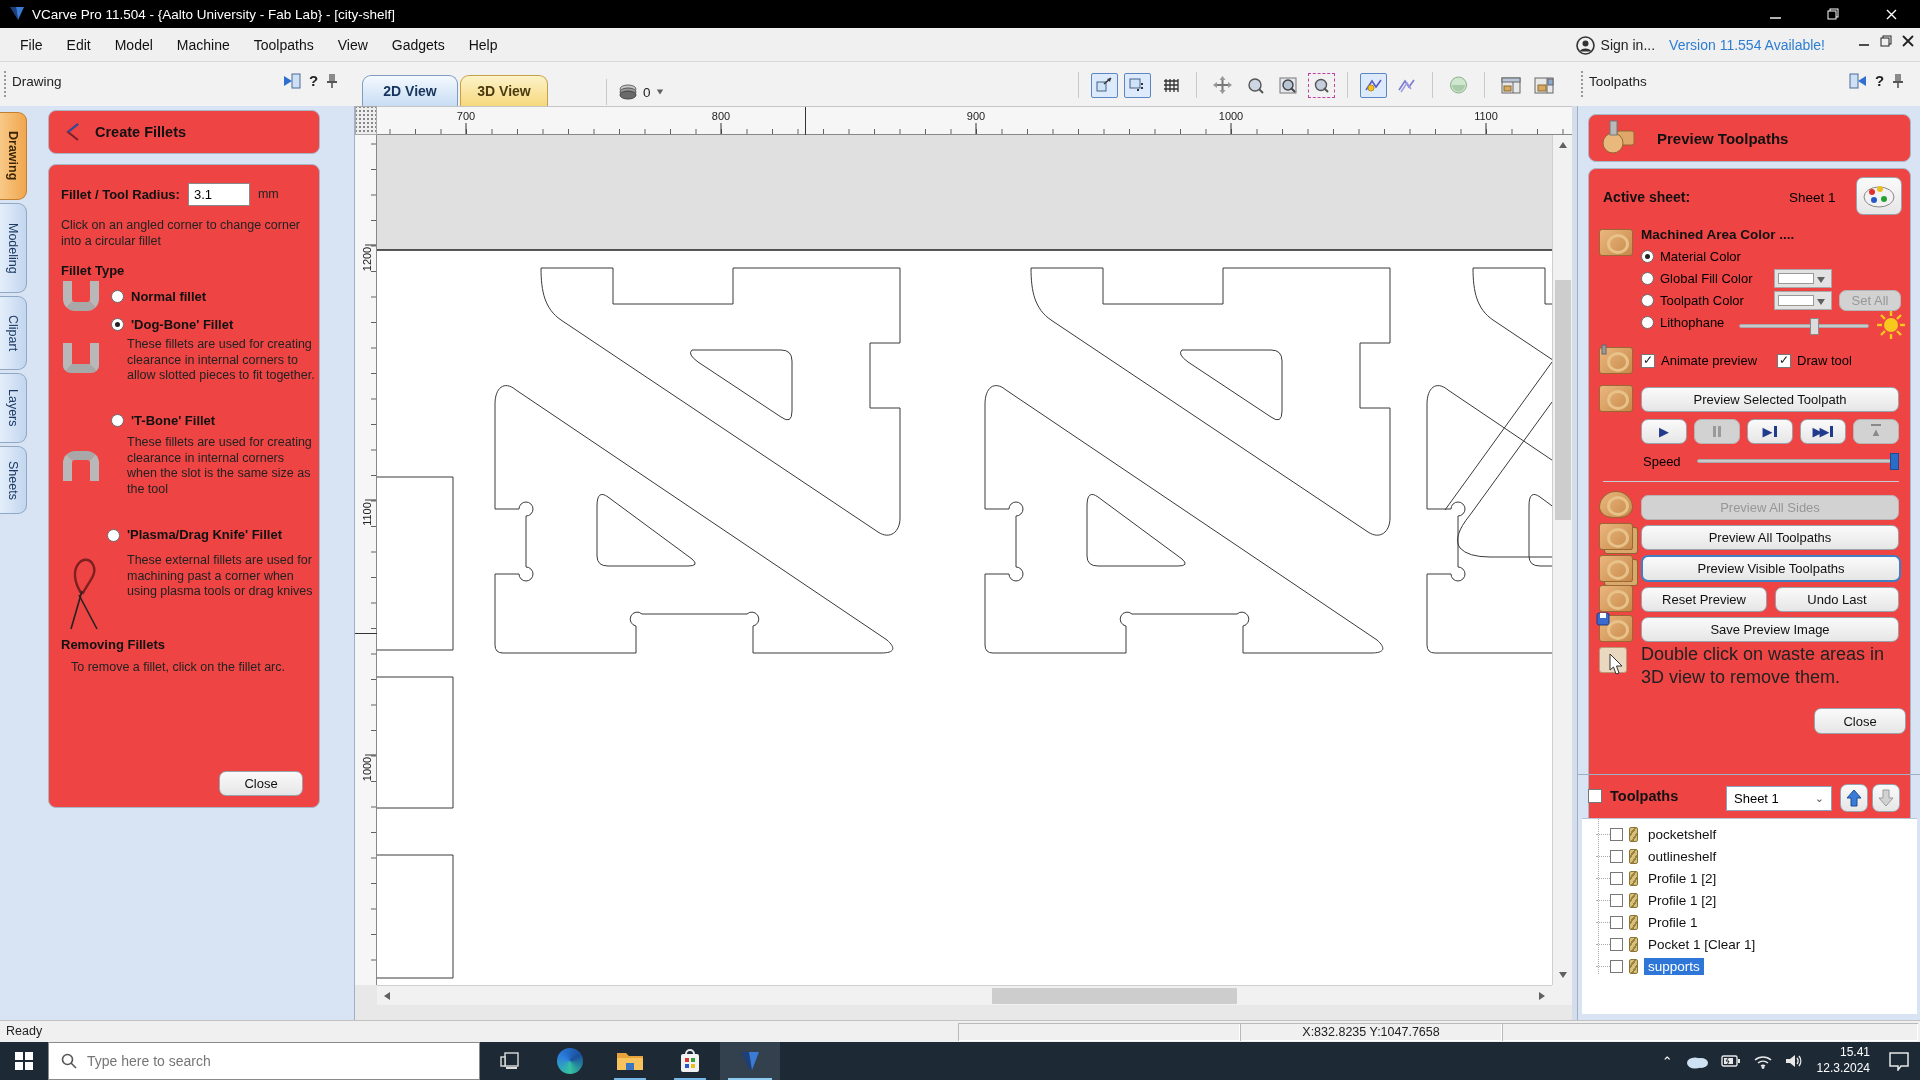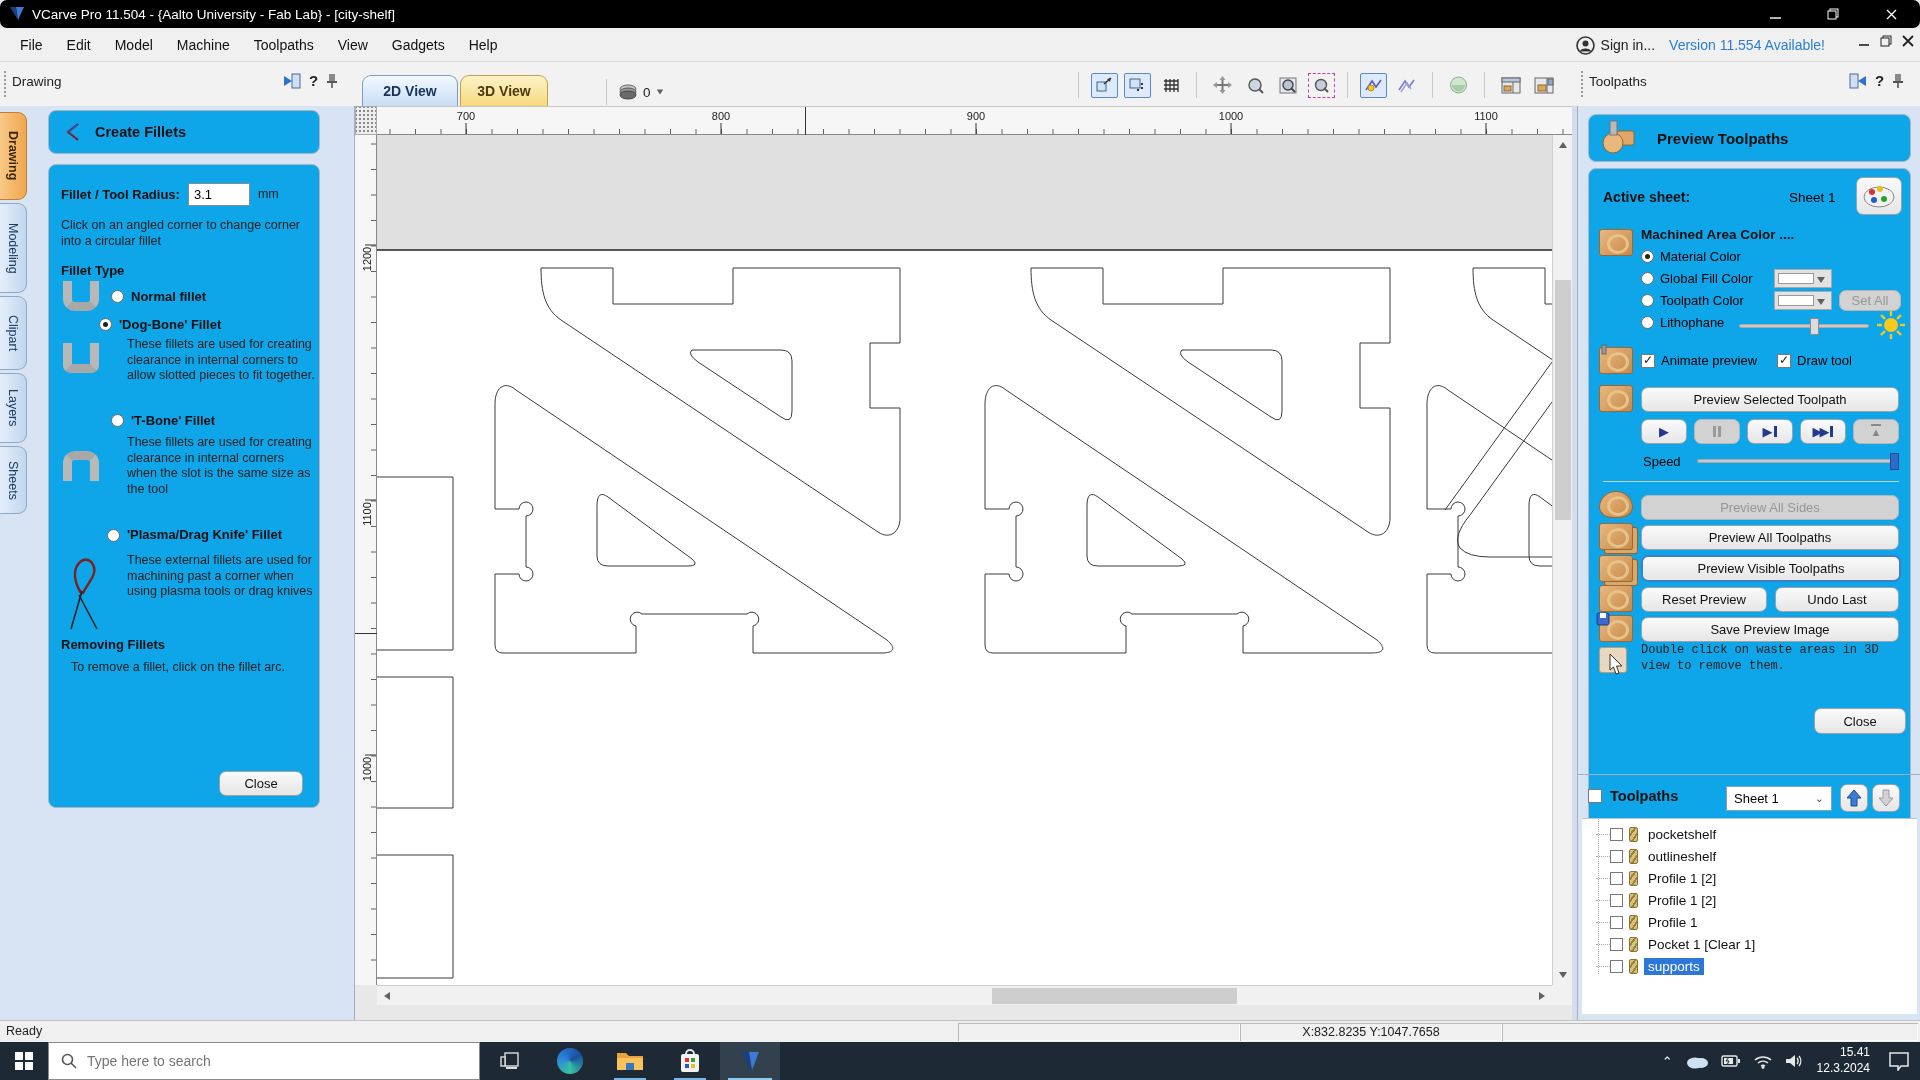--- a/index.html
+++ b/index.html
@@ -1,20 +1,20 @@
 <!DOCTYPE html>
 <html><head>
 <meta charset="utf-8">
 <style>
   * { margin:0; padding:0; box-sizing:border-box; }
   html,body { width:1920px; height:1080px; overflow:hidden; font-family:"Liberation Sans", sans-serif; }
   #app { position:relative; width:1920px; height:1080px; background:#e8e8e8; }
 
   
-  #titlebar { position:absolute; left:0; top:0; width:1920px; height:28px; background:#000; color:#fff; display:flex; align-items:center;border-radius:7px; }
+  #titlebar { position:absolute; left:0; top:0; width:1920px; height:28px; background:#000; color:#fff; display:flex; align-items:center; }
   #titlebar .ttl { font-size:13.5px; margin-left:6px; }
   .winbtns { position:absolute; right:0; top:0; height:28px; display:flex; }
   .winbtn { width:58px; height:28px; display:flex; align-items:center; justify-content:center; }
   
   #menubar { position:absolute; left:0; top:28px; width:1920px; height:34px; background:#f0f0f0; border-bottom:1px solid #d8d8d8; display:flex; align-items:center; }
   .menu-item { font-size:14px; color:#111; padding:7px 12px; }
   #menu-right { position:absolute; right:95px; top:0; height:34px; display:flex; align-items:center; gap:14px; }
   #signin { display:flex; align-items:center; gap:6px; font-size:14px; color:#222; }
   #version-link { font-size:14px; color:#2d7dd2; }
   #mdi-btns { position:absolute; right:6px; top:5px; display:flex; gap:10px; }
@@ -33,21 +33,21 @@
   #layer-widget { position:absolute; left:600px; top:17px; display:flex; align-items:center; gap:5px; }
   #layer-widget .lw-num { font-size:13.5px; color:#222; }
   #tb-icons { position:absolute; left:1072px; top:10px; display:flex; align-items:center; gap:6px; }
   .tbi { width:27px; height:25px; display:flex; align-items:center; justify-content:center; }
   .tbi.boxed { border:1px solid #5b87c5; background:#dceafb; border-radius:2px; }
   .tbi.dashedbox { border:1px dashed #c23fa5; }
   
   .sidepanel { position:absolute; top:106px; height:914px; background:#d8e3f3; }
   #leftpanel { left:0; width:355px; border-right:1px solid #9fb0c4; }
   #rightpanel { left:1577px; width:343px; border-left:1px solid #9fb0c4; }
-  .wbox { position:absolute; background:#0ea5e9; border:1px solid #a9b6c6; border-radius:8px; }
+  .wbox { position:absolute; background:#ef4444; border:1px solid #a9b6c6; border-radius:8px; }
   .bold { font-weight:bold; color:#111; }
   .btn { background:linear-gradient(#fafafa,#e6e6e6); border:1px solid #9aa2ac; border-radius:7px; font-size:13px; color:#111; display:flex; align-items:center; justify-content:center; }
   .btn.disabled { background:#d2d2d2; color:#979797; border-color:#b5b5b5; }
   .btn.focusblue { border:2px solid #3f7fc4; }
   .radio { width:13px; height:13px; border:1px solid #6a6a6a; border-radius:50%; background:#fff; display:inline-block; position:relative; flex:none; }
   .radio.sel::after { content:""; position:absolute; left:3px; top:3px; width:5px; height:5px; border-radius:50%; background:#222; }
   .cb { width:14px; height:14px; border:1px solid #777; background:#fff; display:inline-flex; align-items:center; justify-content:center; font-size:12px; color:#222; flex:none; }
   .cb.checked::after { content:"\2713"; margin-top:-1px; }
   
   .side-tab { position:absolute; left:0; width:27px; border:1px solid #8fa8c4; border-left:none; border-radius:0 9px 9px 0; writing-mode:vertical-rl; display:flex; align-items:center; justify-content:center; font-size:12.5px; color:#1c3least; color:#1c3a63; background:linear-gradient(90deg,#e4eefb,#c2d6ee); }
@@ -365,21 +365,21 @@
       </div>
       <div class="smalltext" style="position:absolute;left:12px;top:52px;width:240px;">Click on an angled corner to change corner into a circular fillet</div>
       <div class="bold" style="position:absolute;left:12px;top:98px;font-size:13px">Fillet Type</div>
 
       <div class="uicon" style="position:absolute;left:14px;top:116px;"></div>
       <div style="position:absolute;left:62px;top:124px;display:flex;gap:7px;align-items:center;">
         <span class="radio"></span>
         <span class="opt-label">Normal fillet</span>
       </div>
 
-      <div style="position:absolute;left:50px;top:152px;display:flex;gap:7px;align-items:center;">
+      <div style="position:absolute;left:62px;top:152px;display:flex;gap:7px;align-items:center;">
         <span class="radio sel"></span>
         <span class="opt-label">'Dog-Bone' Fillet</span>
       </div>
       <div class="uicon" style="position:absolute;left:14px;top:178px;border-radius:0 0 8px 8px;"></div>
       <div class="opt-desc" style="position:absolute;left:78px;top:172px;width:190px;">These fillets are used for creating clearance in internal corners to allow slotted pieces to fit together.</div>
 
       <div style="position:absolute;left:62px;top:248px;display:flex;gap:7px;align-items:center;">
         <span class="radio"></span>
         <span class="opt-label">'T-Bone' Fillet</span>
       </div>
@@ -622,21 +622,21 @@
           </svg>
         </div>
       <div class="btn" style="position:absolute;left:52px;top:448px;width:258px;height:25px;">
           <span>Save Preview Image</span>
         </div>
       <div style="position:absolute;left:10px;top:478px;width:28px;height:26px;background:#e9d7c0;border:1px solid #b99a74;border-radius:3px;">
         <svg width="20" height="22" style="position:absolute;left:8px;top:6px">
             <polygon points="2,0 14,12 8.5,12 11,19 8,20 5.5,13 2,16" fill="#fff" stroke="#333"></polygon>
           </svg>
       </div>
-      <div style="position:absolute;left:52px;top:474px;width:262px;font-size:12px;color:#222;line-height:1.3;font-family:Liberation Mono, monospace;">Double click on waste areas in 3D view to remove them.</div>
+      <div style="position:absolute;left:52px;top:474px;width:262px;font-size:18px;color:#222;line-height:1.3;">Double click on waste areas in 3D view to remove them.</div>
     </div>
 
     <div class="btn" style="position:absolute;right:14px;top:602px;width:92px;height:26px;">
         <span>Close</span>
       </div>
 
     <div style="position:absolute;left:0;top:668px;width:343px;border-top:1px solid #9fb0c4;"></div>
 
     <div style="position:absolute;left:10px;top:682px;display:flex;align-items:center;gap:8px;">
       <span class="cb"></span>

